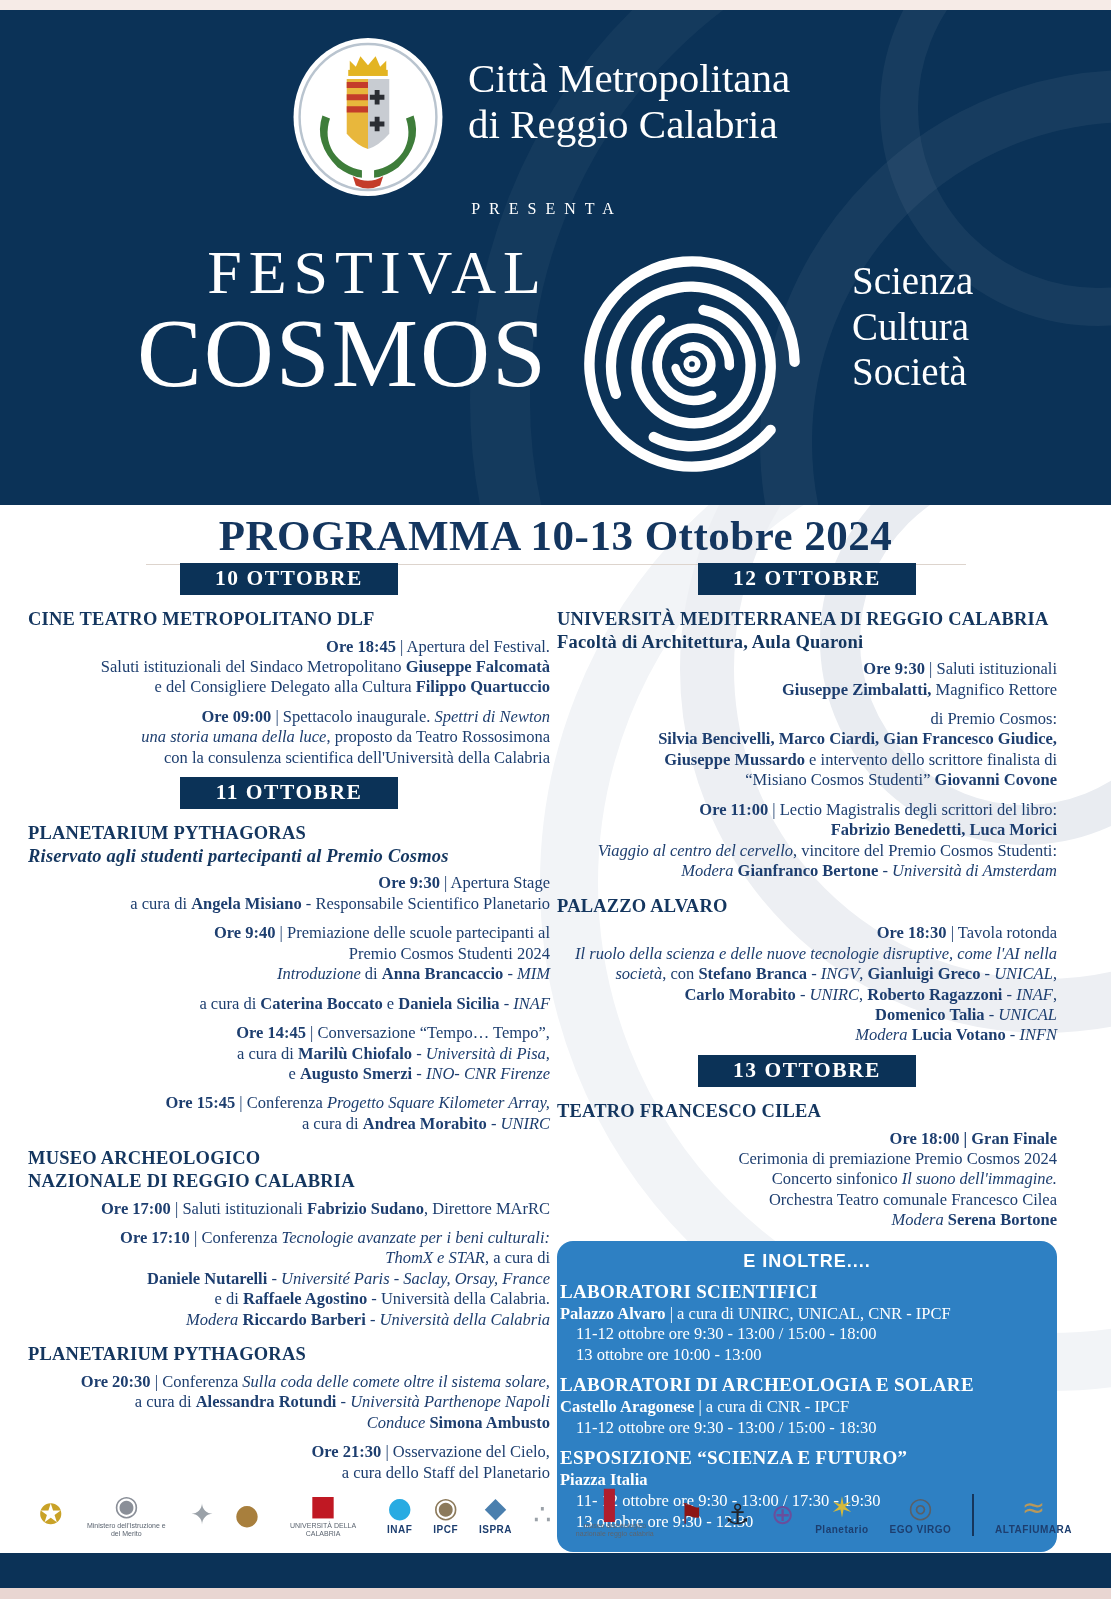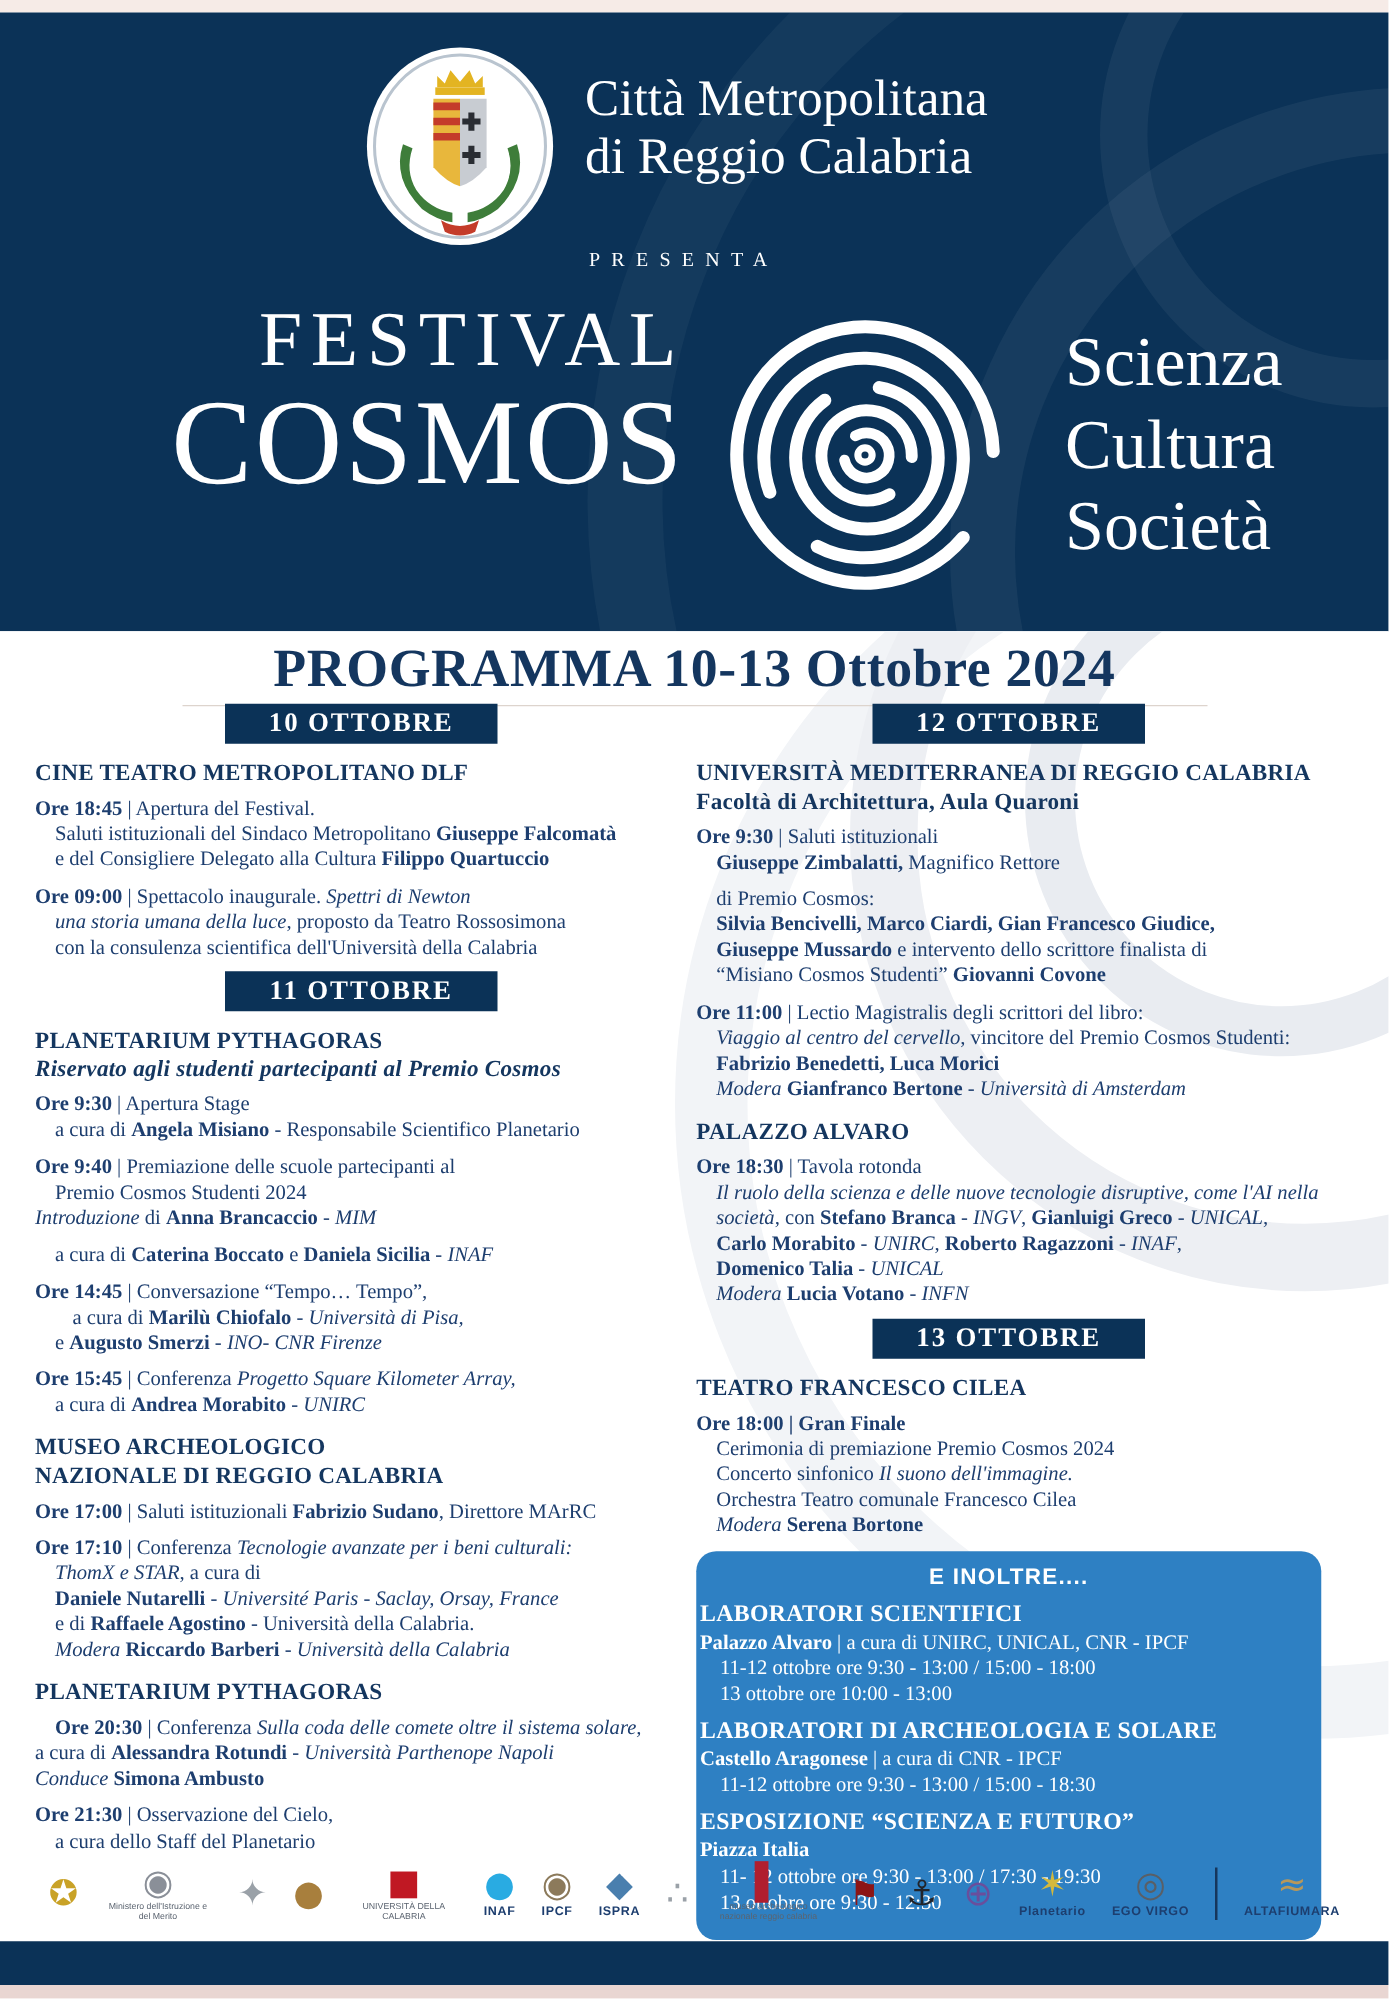--- a/index.html
+++ b/index.html
@@ -16,37 +16,37 @@
   .hero-arc.a2{width:980px;height:980px;border:60px solid rgba(255,255,255,0.04);left:470px;top:-160px;}
   .hero-arc.a3{width:360px;height:360px;border:38px solid rgba(255,255,255,0.05);left:880px;top:-120px;}
   .crest{position:absolute;left:292px;top:26px;width:152px;height:162px;}
   .org-name{position:absolute;left:468px;top:46px;font-size:41px;line-height:1.12;color:#ffffff;}
   .presenta{position:absolute;left:392px;top:190px;width:310px;text-align:center;
             font-size:16px;letter-spacing:9px;color:#ffffff;}
   .title-block{position:absolute;left:38px;top:230px;width:510px;text-align:right;color:#ffffff;}
   .festival{font-size:62px;letter-spacing:7px;line-height:1.05;}
   .cosmos{font-size:97px;letter-spacing:2px;line-height:1.0;}
   .spiral{position:absolute;left:578px;top:240px;}
-  .tagline{position:absolute;left:852px;top:248px;font-size:56px;line-height:1.17;color:#ffffff;}
+  .tagline{position:absolute;left:852px;top:248px;font-size:39px;line-height:1.17;color:#ffffff;}
   
   .content{position:absolute;top:505px;left:0;width:100%;height:1048px;overflow:hidden;background:#ffffff;}
   .gray-arc{position:absolute;border-radius:50%;z-index:0;}
   .gray-arc.g1{width:620px;height:620px;border:54px solid #edeff3;left:680px;top:-200px;}
   .gray-arc.g2{width:330px;height:330px;border:40px solid #e9ecf1;left:820px;top:-70px;}
   .gray-arc.g3{width:900px;height:900px;border:58px solid #f2f4f7;left:540px;top:-130px;}
   .prog-title{position:relative;z-index:1;margin:0;padding-top:6px;text-align:center;
               font-size:43px;font-weight:bold;color:#14365f;letter-spacing:0.5px;}
   .title-rule{position:relative;z-index:1;width:820px;height:1px;background:#ddd4cd;margin:4px auto 0;}
   .col{position:absolute;z-index:1;top:50px;}
   .col-left{left:28px;width:522px;}
   .col-right{left:557px;width:500px;}
   .date-badge{display:block;width:218px;margin:8px auto 12px;padding:3px 0 4px;background:#0b3257;
               color:#ffffff;text-align:center;font-size:21.5px;font-weight:bold;letter-spacing:1.5px;}
   .venue{margin:13px 0 6px;font-size:18.5px;line-height:1.22;color:#14365f;letter-spacing:0.2px;}
-  .event{margin:0 0 9px;font-size:16.5px;line-height:1.24;}
+  .event{margin:0 0 9px;font-size:16.5px;line-height:1.24;text-align:right;}
   .line{padding-left:0;}
   .ind1{padding-left:16px;}
   .ind2{padding-left:30px;}
   .bold{font-weight:bold;}
   .ital{font-style:italic;}
   
   .inoltre{margin-top:10px;background:#2e80c3;border-radius:16px;padding:10px 3px 20px;color:#ffffff;}
   .box-title{text-align:center;font-family:"Liberation Sans","DejaVu Sans",sans-serif;
              font-weight:bold;font-size:18px;letter-spacing:1px;margin-bottom:6px;}
   .box-sec-title{font-weight:bold;font-size:19px;letter-spacing:0.3px;margin-top:9px;line-height:1.2;}
@@ -206,22 +206,22 @@
           <div class="line ind1"><span class="bold">Giuseppe Zimbalatti,</span><span> Magnifico Rettore</span></div>
         </div>
         <div class="event">
           <div class="line ind1"><span>di Premio Cosmos:</span></div>
           <div class="line ind1"><span class="bold">Silvia Bencivelli, Marco Ciardi, Gian Francesco Giudice,</span></div>
           <div class="line ind1"><span class="bold">Giuseppe Mussardo</span><span> e intervento dello scrittore finalista di</span></div>
           <div class="line ind1"><span>“Misiano Cosmos Studenti” </span><span class="bold">Giovanni Covone</span></div>
         </div>
         <div class="event">
           <div class="line ind0"><span class="bold">Ore 11:00</span><span> | </span><span>Lectio Magistralis degli scrittori del libro:</span></div>
+          <div class="line ind1"><span class="bold">Fabrizio Benedetti, Luca Morici</span></div>
           <div class="line ind1"><span class="ital">Viaggio al centro del cervello</span><span>, vincitore del Premio Cosmos Studenti:</span></div>
-          <div class="line ind1"><span class="bold">Fabrizio Benedetti, Luca Morici</span></div>
           <div class="line ind1"><span class="ital">Modera</span><span> </span><span class="bold">Gianfranco Bertone</span><span> - </span><span class="ital">Università di Amsterdam</span></div>
         </div>
         <div class="venue">
           <div class="line ind0"><span class="bold">PALAZZO ALVARO</span></div>
         </div>
         <div class="event">
           <div class="line ind0"><span class="bold">Ore 18:30</span><span> | </span><span>Tavola rotonda</span></div>
           <div class="line ind1"><span class="ital">Il ruolo della scienza e delle nuove tecnologie disruptive, come l'AI nella</span></div>
           <div class="line ind1"><span class="ital">società</span><span>, con </span><span class="bold">Stefano Branca</span><span> - </span><span class="ital">INGV</span><span>, </span><span class="bold">Gianluigi Greco</span><span> - </span><span class="ital">UNICAL</span><span>,</span></div>
           <div class="line ind1"><span class="bold">Carlo Morabito</span><span> - </span><span class="ital">UNIRC</span><span>,  </span><span class="bold">Roberto Ragazzoni</span><span> - </span><span class="ital">INAF</span><span>,</span></div>

